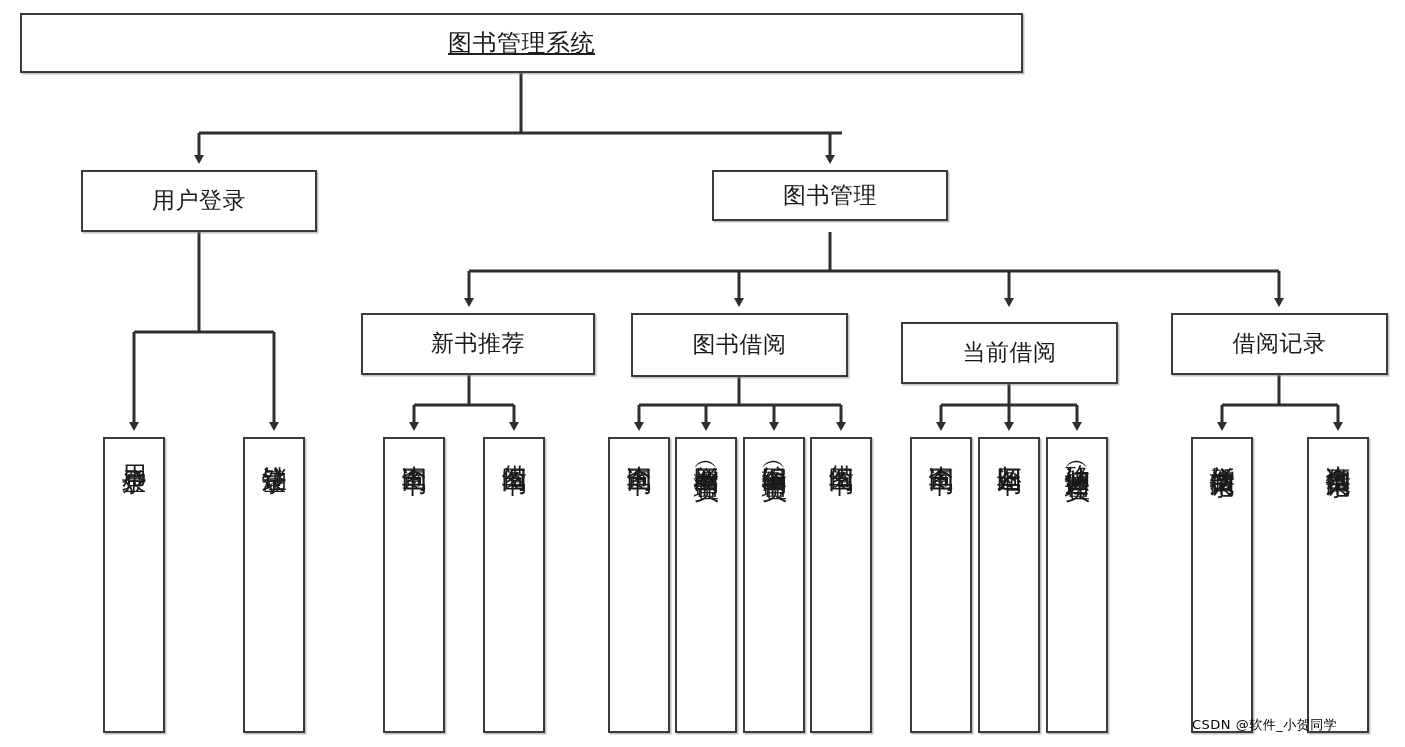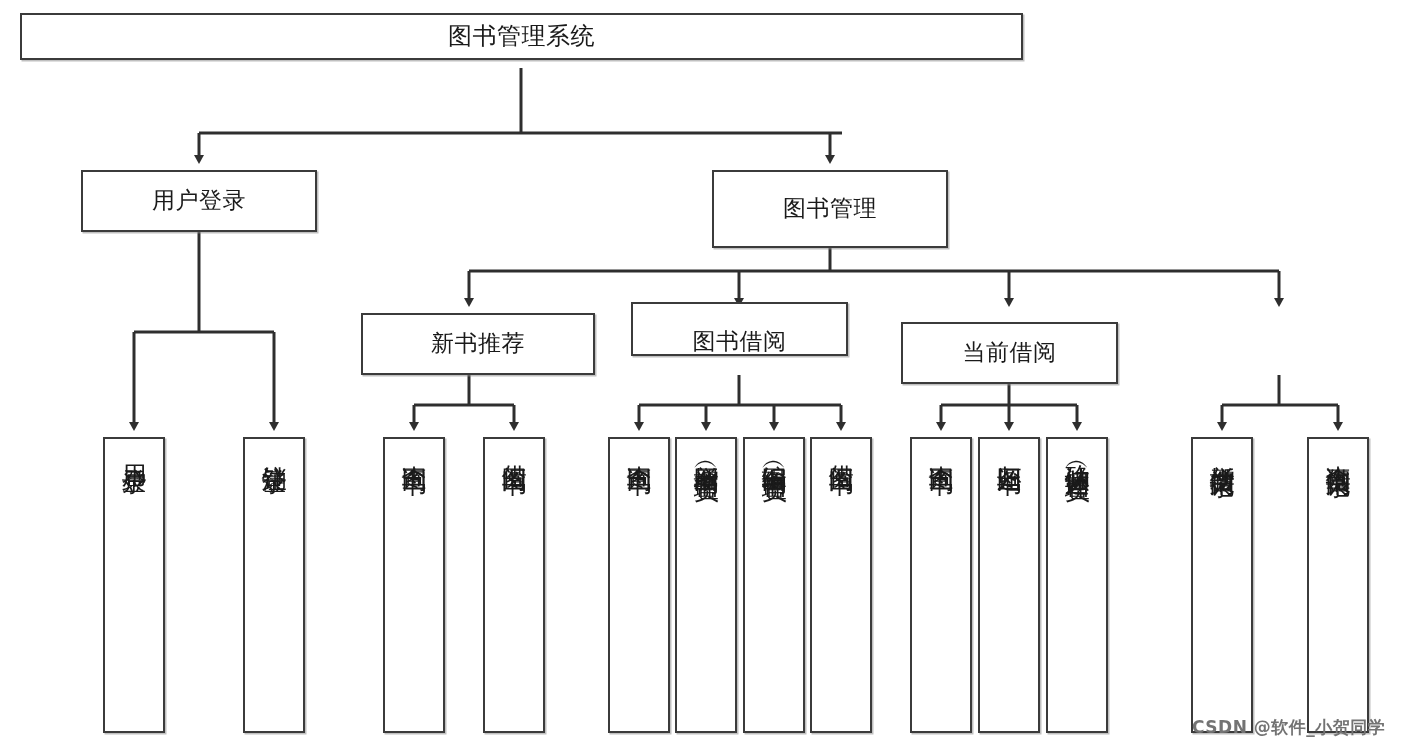--- a/index.html
+++ b/index.html
@@ -59,26 +59,25 @@
   .node.vert .label {
     writing-mode: vertical-rl;
     text-orientation: upright;
     font-size: 25px;
     line-height: 1.02;
     letter-spacing: 2px;
     white-space: nowrap;
   }
   .watermark {
     position: absolute;
-    color: #737373;
-    font-size: 17px;
+    color: #000000;
+    font-size: 13px;
     letter-spacing: 0.5px;
     white-space: nowrap;
     font-family: "DejaVu Sans", "Liberation Sans", sans-serif;
-    font-weight: bold;
   }
 </style>
 </head>
 <body>
 
 <div id="canvas">
 
   <svg id="edges" viewBox="0 0 1405 747" xmlns="http://www.w3.org/2000/svg">
     <defs>
       <marker id="arrowhead" markerWidth="9" markerHeight="10" refX="1" refY="5" orient="auto" markerUnits="userSpaceOnUse">
@@ -123,40 +122,43 @@
       <path d="M1009,405 L1009,423" marker-end="url(#arrowhead)"></path>
       <path d="M1077,405 L1077,423" marker-end="url(#arrowhead)"></path>
 
       <path d="M1279,375 L1279,405"></path>
       <path d="M1222,405 L1338,405"></path>
       <path d="M1222,405 L1222,423" marker-end="url(#arrowhead)"></path>
       <path d="M1338,405 L1338,423" marker-end="url(#arrowhead)"></path>
     </g>
   </svg>
 
-  <div class="node root horiz" style="left:20px; top:13px; width:1003px; height:47px;">
+  <div class="node root horiz" style="left:20px; top:13px; width:1003px; height:60px;text-decoration:underline;">
     <span class="label">图书管理系统</span>
   </div>
 
   <div class="node horiz" style="left:81px; top:170px; width:236px; height:62px;">
     <span class="label">用户登录</span>
   </div>
-  <div class="node horiz" style="left:712px; top:170px; width:236px; height:78px;">
+  <div class="node horiz" style="left:712px; top:170px; width:236px; height:51px;">
     <span class="label">图书管理</span>
   </div>
 
   <div class="node horiz" style="left:361px; top:313px; width:234px; height:62px;">
     <span class="label">新书推荐</span>
   </div>
-  <div class="node horiz" style="left:631px; top:302px; width:217px; height:54px;align-items:flex-end;">
+  <div class="node horiz" style="left:631px; top:313px; width:217px; height:64px;">
     <span class="label">图书借阅</span>
   </div>
   <div class="node horiz" style="left:901px; top:322px; width:217px; height:62px;">
     <span class="label">当前借阅</span>
   </div>
+  <div class="node horiz" style="left:1171px; top:313px; width:217px; height:62px;">
+    <span class="label">借阅记录</span>
+  </div>
 
   <div class="node vert" style="left:103px; top:437px; width:62px; height:296px;">
     <span class="label">用户登录</span>
   </div>
   <div class="node vert" style="left:243px; top:437px; width:62px; height:296px;">
     <span class="label">注销登录</span>
   </div>
 
   <div class="node vert" style="left:383px; top:437px; width:62px; height:296px;">
     <span class="label">查询图书</span>

